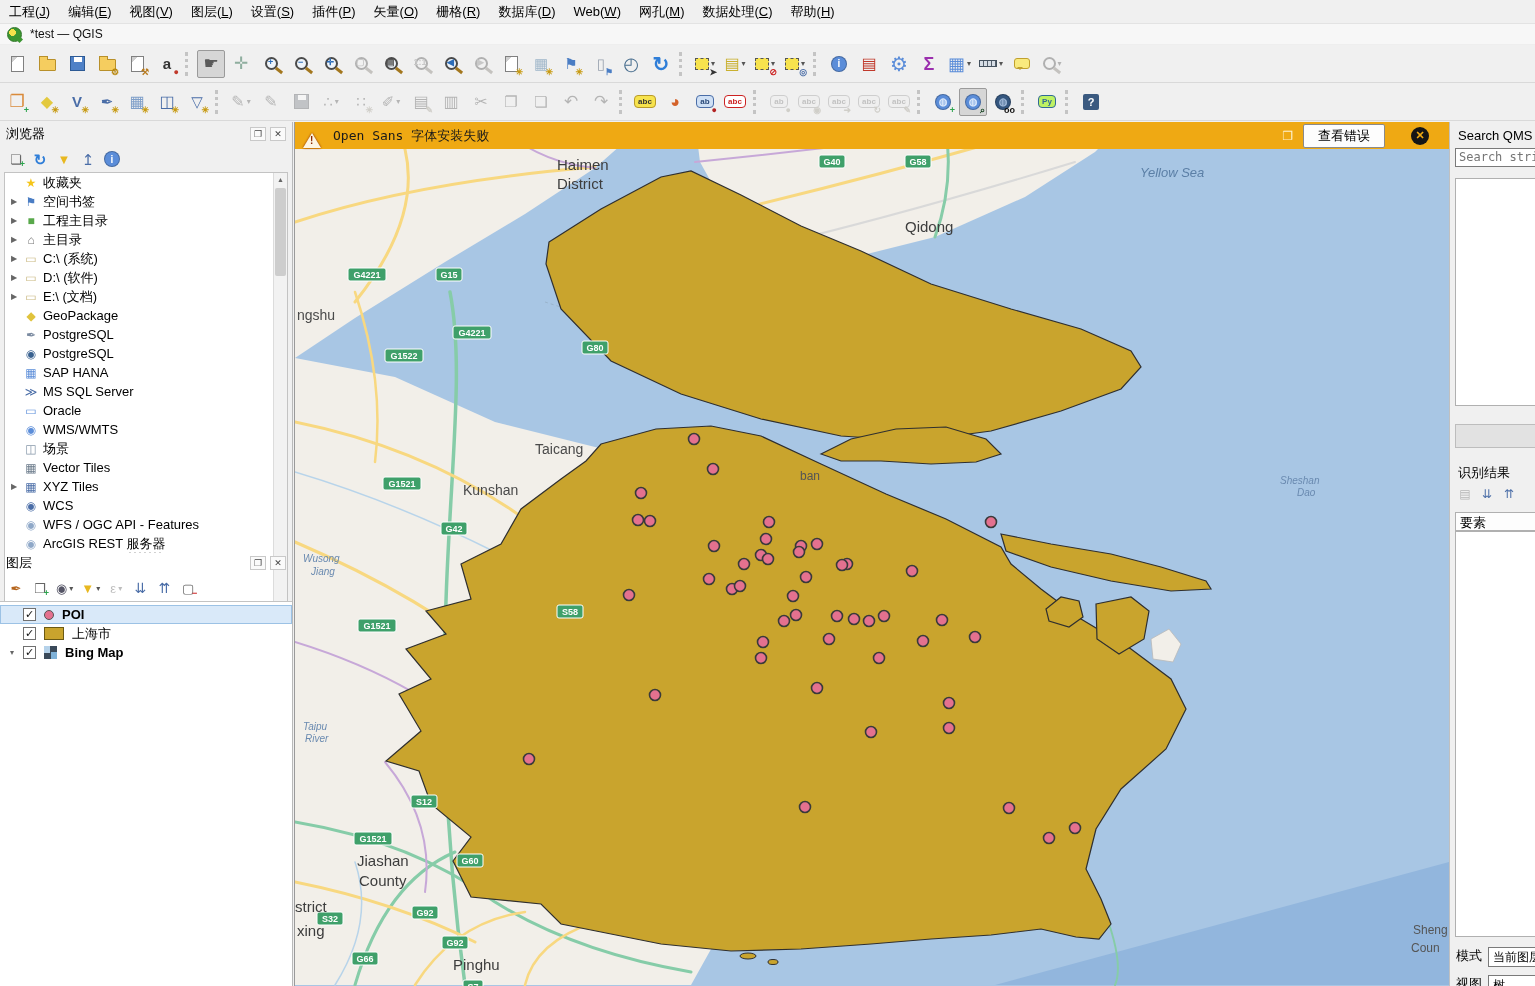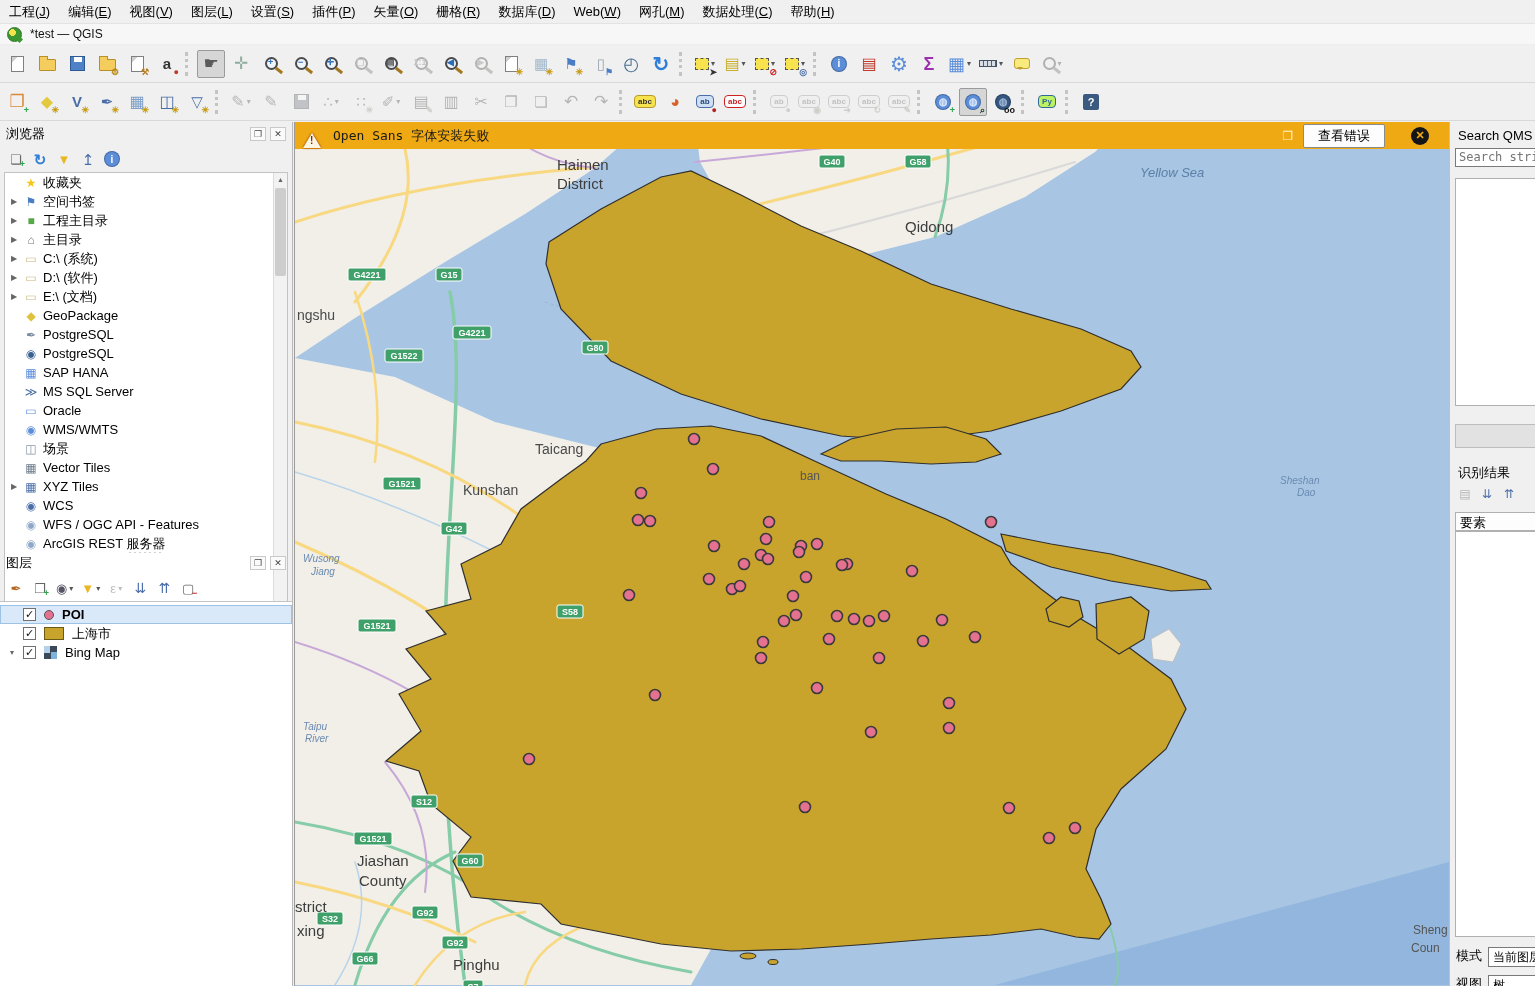--- a/index.html
+++ b/index.html
@@ -109,21 +109,21 @@
   .lrow { height:19px; display:flex; align-items:center; font-size:13px;
     padding-left:4px; border:1px solid transparent; }
   .lrow.selected { background:#d9e9f9; border-color:#9cc2e5; }
   .cb { width:13px; height:13px; background:#fff; border:1px solid #707070;
     font-size:11px; line-height:11px; text-align:center; color:#111; flex:none;
     margin:0 4px; }
   .lsym { margin:0 4px; flex:none; }
   .lsym.pt { width:10px; height:10px; border-radius:50%; border:1px solid #555; }
   .lsym.sq { width:20px; height:13px; border:1px solid #6b5a14; }
   .lname { padding-left:4px; }
-  .lname.b { font-weight:normal; }
+  .lname.b { font-weight:bold; }
   .lname.u { font-weight:bold; }
 
   
   #map { position:absolute; left:294px; top:122px; width:1155px; height:864px;
     background:#a8c6e4; border-left:1px solid #9a9a9a; overflow:hidden; }
   #map svg { display:block; }
   text.p1 { font-size:15px; fill:#3d3d3d; }
   text.p2 { font-size:14px; fill:#4a4a4a; }
   text.p3 { font-size:12px; fill:#555; }
   text.w1 { font-size:13px; fill:#5b7fa6; font-style:italic; }

